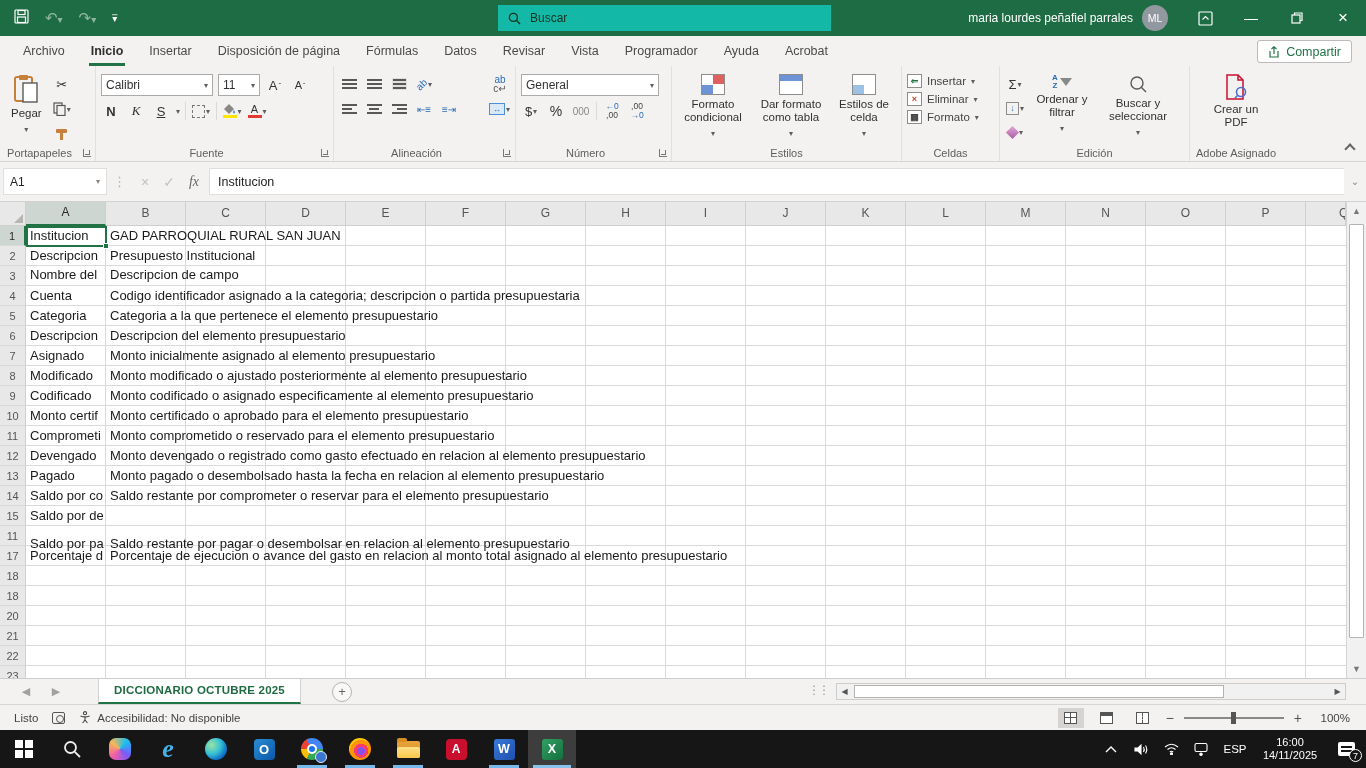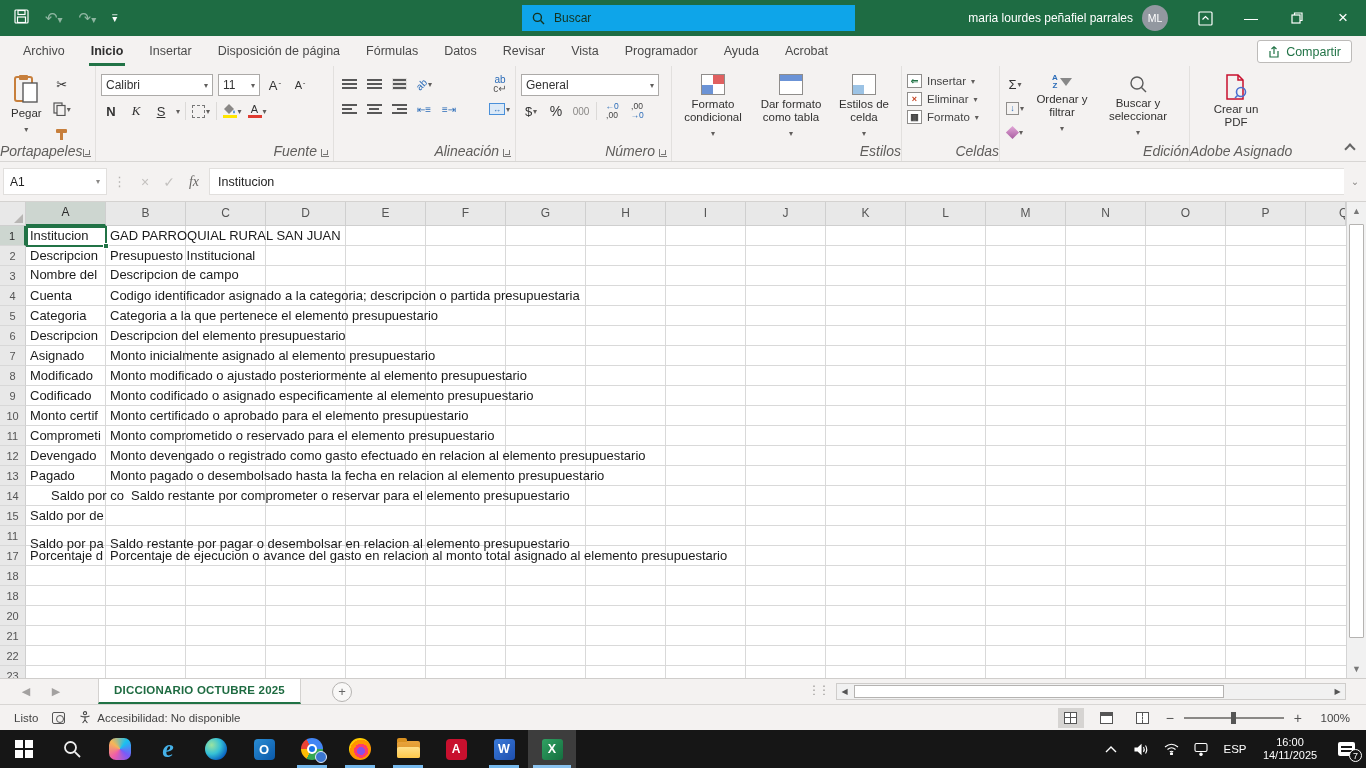--- a/index.html
+++ b/index.html
@@ -7,38 +7,38 @@
   body { font-family:"Liberation Sans",sans-serif; font-size:12px; color:#222; background:#fff; position:relative; }
   #screen { position:absolute; inset:0; width:1366px; height:768px; }
 
   
   .titlebar { position:absolute; top:0; left:0; right:0; height:36px; background:#1e6c43; color:#fff; }
   .qat { position:absolute; left:14px; top:0; height:36px; display:flex; align-items:center; gap:16px; }
   .qat .qico { font-size:15px; color:#fff; }
   .qat .dim { opacity:.5; }
   .qat .qsmall { font-size:10px; }
   .title-text { position:absolute; left:0; right:0; top:0; height:36px; line-height:36px; text-align:center; font-size:12.5px; color:#fff; pointer-events:none; }
-  .searchbox { position:absolute; left:498px; top:5px; width:333px; height:26px; background:#0ea5e9; border-radius:0; display:flex; align-items:center; padding-left:10px; gap:9px; color:#14331f;margin-left:24px; }
+  .searchbox { position:absolute; left:498px; top:5px; width:333px; height:26px; background:#14b8a6; border-radius:0; display:flex; align-items:center; padding-left:10px; gap:9px; color:#14331f; }
   .searchbox svg { flex:0 0 auto; }
   .tb-right { position:absolute; right:0; top:0; height:36px; display:flex; align-items:center; }
   .user-name { font-size:12px; margin-right:9px; }
   .avatar { width:26px; height:26px; border-radius:50%; background:#9298a0; color:#fff; display:flex; align-items:center; justify-content:center; font-size:10.5px; margin-right:14px; }
   .win-btn { width:46px; height:36px; display:flex; align-items:center; justify-content:center; color:#fff; font-size:14px; }
 
   
   .tabsrow { position:absolute; top:36px; left:0; right:0; height:30px; background:#f4f2f1; display:flex; align-items:flex-end; padding-left:10px; }
   .rtab { position:relative; padding:7px 13px 8px; font-size:12.5px; color:#4a4a4a; white-space:nowrap; }
   .rtab.active { color:#2f2f2f; font-weight:bold; }
   .rtab.active::after { content:""; position:absolute; left:11px; right:11px; bottom:0; height:3px; background:#217346; }
   .share-btn { position:absolute; right:14px; top:40px; height:23px; display:flex; align-items:center; gap:6px; padding:0 10px; border:1px solid #bdbbb9; border-radius:3px; background:#fff; color:#217346; font-size:12.5px; }
 
   
   .ribbon { position:absolute; top:66px; left:0; right:0; height:96px; background:#f4f2f1; border-bottom:1px solid #d8d6d4; display:flex; }
   .rgroup { position:relative; border-right:1px solid #e2e0de; padding:5px 5px 18px; flex:0 0 auto; display:flex; align-items:flex-start; gap:4px; }
-  .glabel { position:absolute; bottom:2px; left:0; right:16px; text-align:right; font-size:14px; color:#605e5c; white-space:nowrap;font-style:italic; }
+  .glabel { position:absolute; bottom:2px; left:0; right:16px; text-align:center; font-size:11px; color:#605e5c; white-space:nowrap; }
   .glabel.noarrow { right:0; }
   .lnch { position:absolute; bottom:4px; right:4px; width:8px; height:8px; border-left:1px solid #7a7877; border-bottom:1px solid #7a7877; }
   .lnch::after { content:""; position:absolute; right:1px; top:1px; width:4px; height:4px; border-right:1px solid #7a7877; border-bottom:1px solid #7a7877; }
   .bigbtn { display:flex; flex-direction:column; align-items:center; justify-content:flex-start; gap:3px; padding:3px 6px; font-size:11.5px; color:#323130; text-align:center; line-height:13px; }
   .dd { font-size:8px; color:#605e5c; }
   .minicol { display:flex; flex-direction:column; gap:5px; padding-top:3px; }
   .minirow { display:flex; align-items:center; gap:5px; font-size:12px; color:#444; }
   .combo { background:#fff; border:1px solid #acaaa8; height:22px; display:flex; align-items:center; justify-content:space-between; padding:0 4px; font-size:12px; color:#333; }
   .fbtn { min-width:20px; height:20px; display:flex; align-items:center; justify-content:center; font-size:13px; color:#333; gap:1px; }
   .bars { display:inline-flex; flex-direction:column; gap:2px; width:15px; }
@@ -602,21 +602,21 @@
         <div class="cb">Monto comprometido o reservado para el elemento presupuestario</div>
       </div>
       <div class="drow" style="top: 220px;">
         <div class="ca">Devengado</div>
         <div class="cb">Monto devengado o registrado como gasto efectuado en relacion al elemento presupuestario</div>
       </div>
       <div class="drow" style="top: 240px;">
         <div class="ca">Pagado</div>
         <div class="cb">Monto pagado o desembolsado hasta la fecha en relacion al elemento presupuestario</div>
       </div>
-      <div class="drow" style="top: 260px; margin-left: 21px;">
+      <div class="drow" style="top: 260px;">
         <div class="ca">Saldo por co</div>
         <div class="cb">Saldo restante por comprometer o reservar para el elemento presupuestario</div>
       </div>
       <div class="drow" style="top: 280px;">
         <div class="ca">Saldo por de</div>
       </div>
       <div class="drow" style="top: 308px;">
         <div class="ca">Saldo por pa</div>
         <div class="cb">Saldo restante por pagar o desembolsar en relacion al elemento presupuestario</div>
       </div>

